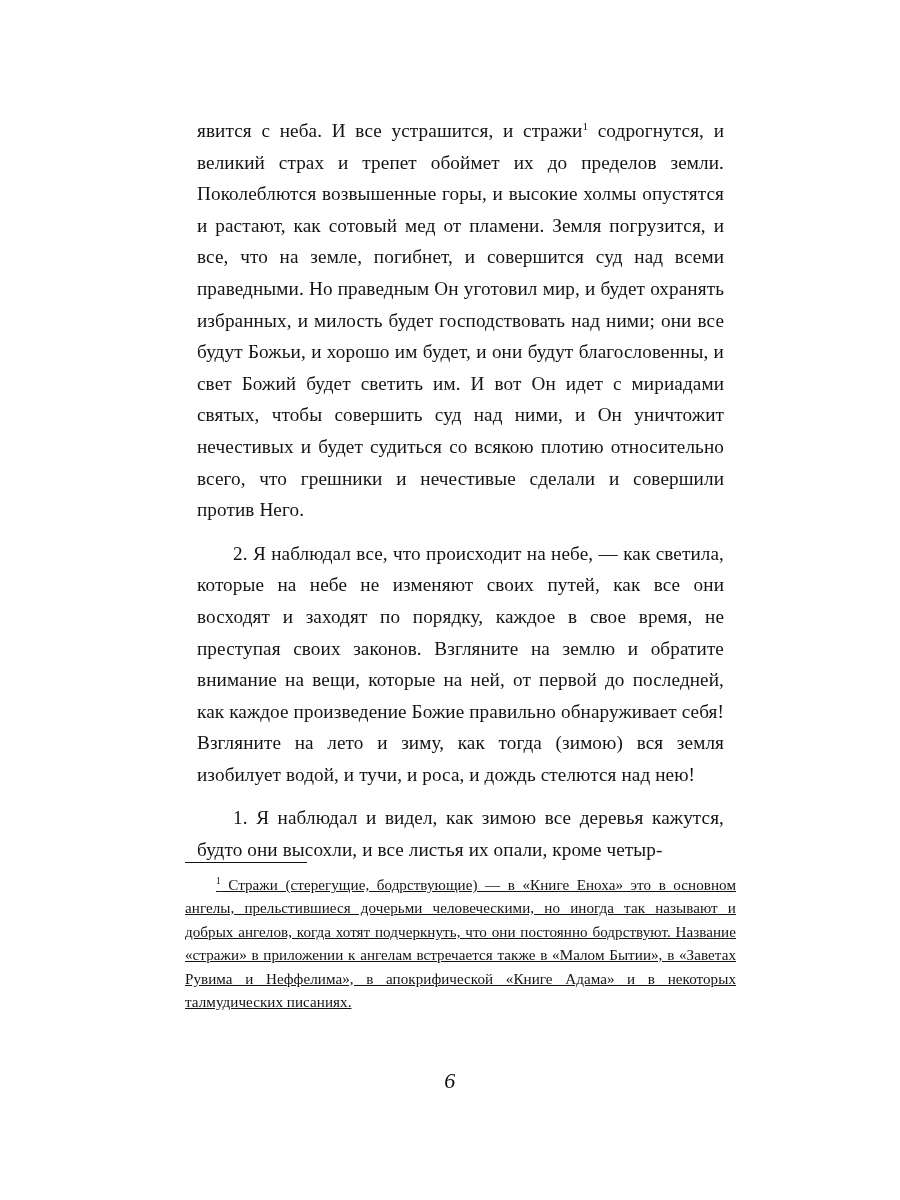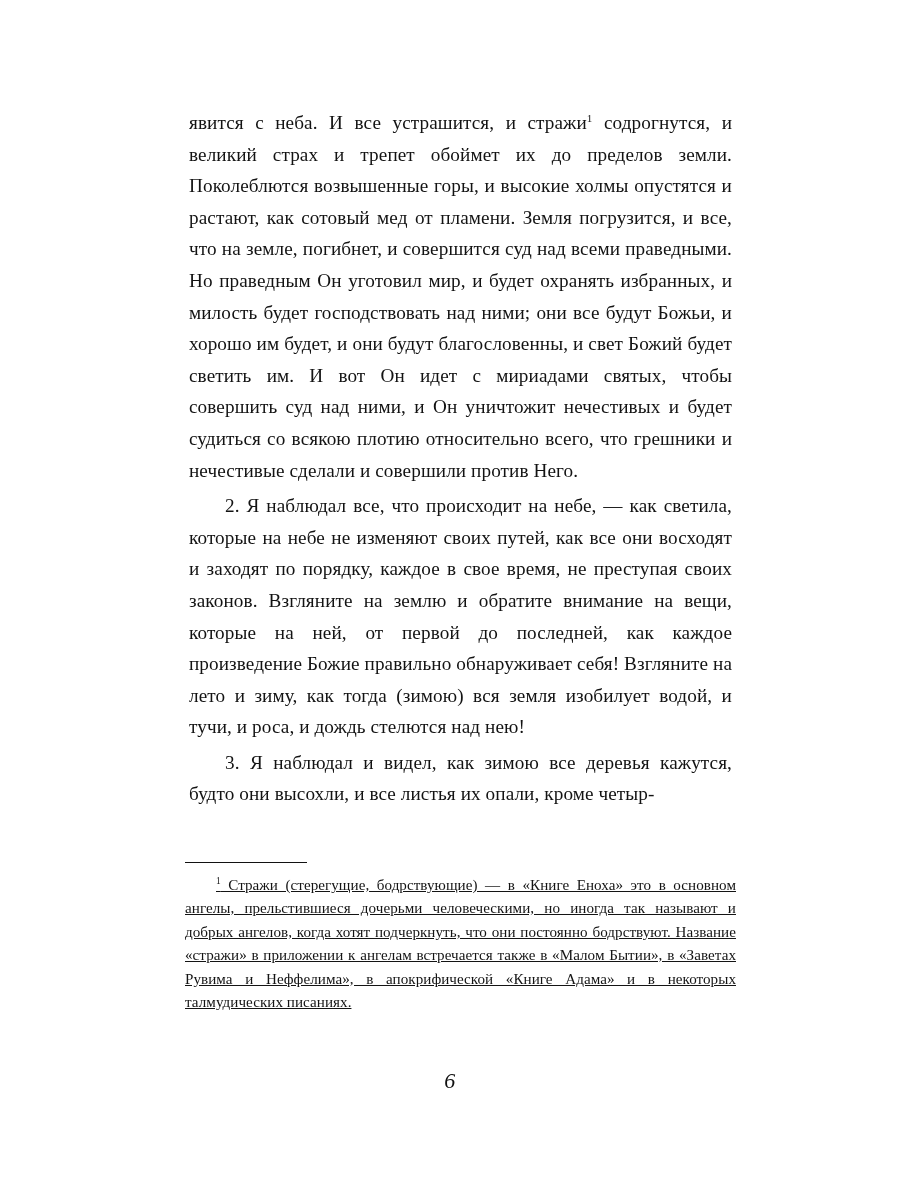--- a/index.html
+++ b/index.html
@@ -25,21 +25,21 @@
   }
 
   .text-block {
     position: absolute;
     left: 185px;
     top: 103px;
     width: 551px;
   }
 
   .para {
-    margin: 4px;
+    margin: 12px;
     font-size: 19.2px;
     line-height: 31.6px;
     text-align: justify;
     text-justify: inter-word;
     color: #131313;
     hyphens: manual;
     -webkit-hyphens: manual;
     letter-spacing: 0.1px;
   }
 
@@ -102,21 +102,21 @@
 <body>
 
 <div class="page">
 
   <div class="text-block">
 
     <p class="para"><span>явится с неба. И все устрашится, и стражи</span><sup>1</sup><span> содрогнутся, и великий страх и трепет обоймет их до пределов земли. Поколеблются возвышенные горы, и высокие холмы опустятся и растают, как сотовый мед от пламени. Земля погрузится, и все, что на земле, погибнет, и совершится суд над всеми праведными. Но праведным Он уготовил мир, и будет охранять избранных, и милость будет господствовать над ними; они все будут Божьи, и хорошо им будет, и они будут благословенны, и свет Божий будет светить им. И вот Он идет с мириадами святых, чтобы совершить суд над ними, и Он уничтожит нечестивых и будет судиться со всякою плотию относительно всего, что грешники и нечестивые сделали и совершили против Него.</span></p>
 
     <p class="para indent">2.  Я наблюдал все, что происходит на небе, — как светила, которые на небе не изменяют своих путей, как все они восходят и заходят по порядку, каждое в свое время, не преступая своих законов. Взгляните на землю и обратите внимание на вещи, которые на ней, от первой до последней, как каждое произведение Божие правильно обнаруживает себя! Взгляните на лето и зиму, как тогда (зимою) вся земля изобилует водой, и тучи, и роса, и дождь стелются над нею!</p>
 
-    <p class="para indent">3.  Я наблюдал и видел, как зимою все деревья кажутся, будто они высохли, и все листья их опали, кроме четыр-</p>
+    <p class="para indent">1.  Я наблюдал и видел, как зимою все деревья кажутся, будто они высохли, и все листья их опали, кроме четыр-</p>
 
   </div>
 
   <div class="footnote-zone">
     <div class="footnote-rule"></div>
     <p class="footnote"><sup>1</sup><span> Стражи (стерегущие, бодрствующие) — в «Книге Еноха» это в основном ангелы, прельстившиеся дочерьми человеческими, но иногда так называют и добрых ангелов, когда хотят подчеркнуть, что они постоянно бодрствуют. Название «стражи» в приложении к ангелам встречается также в «Малом Бытии», в «Заветах Рувима и Неффелима», в апокрифической «Книге Адама» и в некоторых талмудических писаниях.</span></p>
   </div>
 
   <div class="folio">6</div>
 

